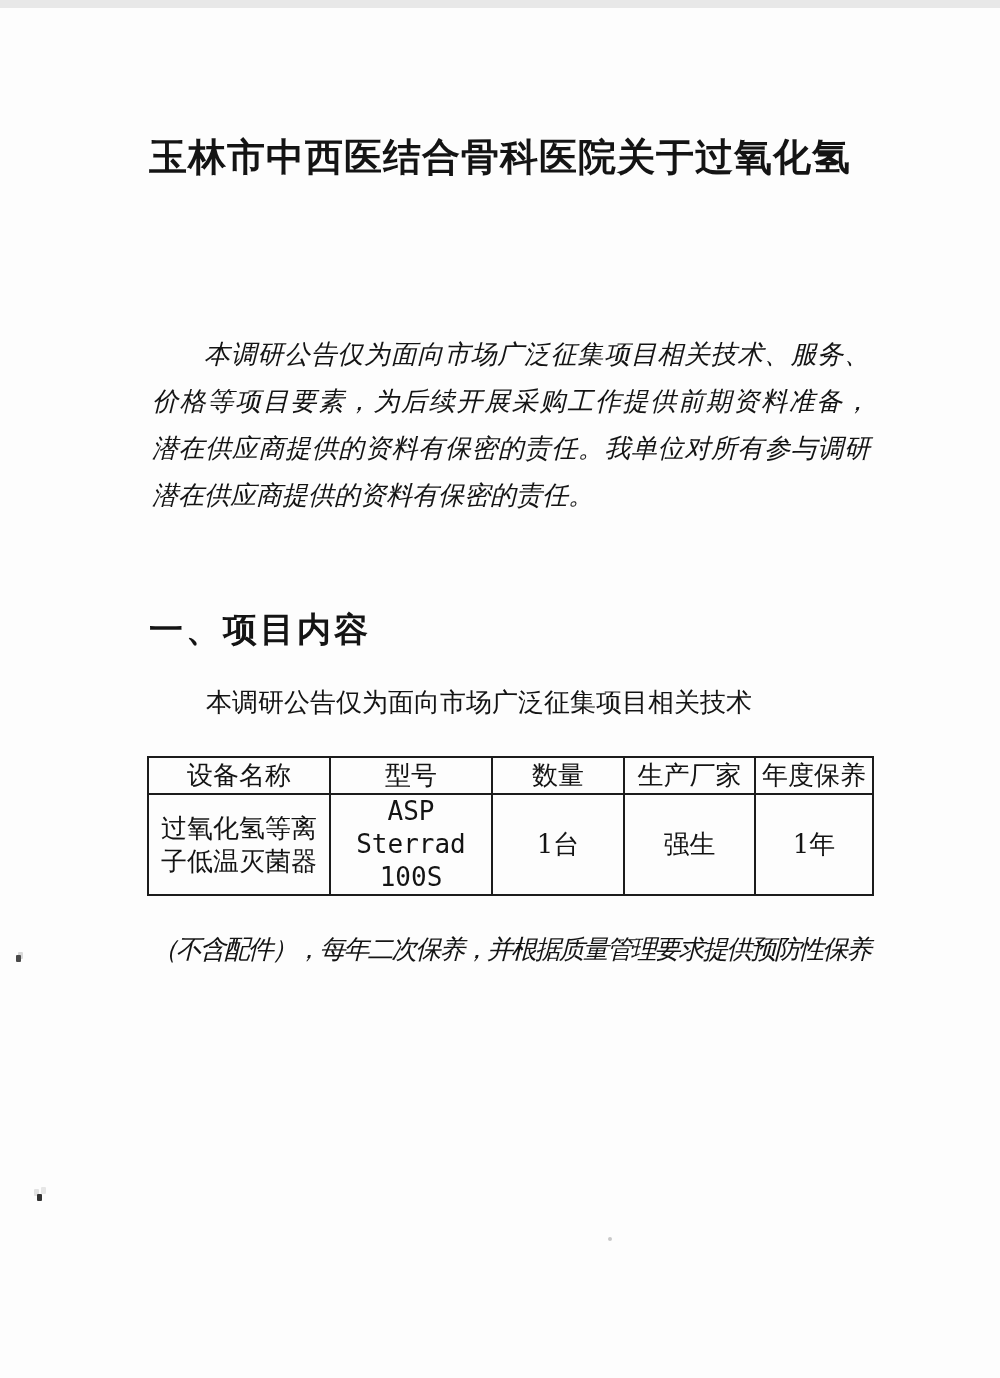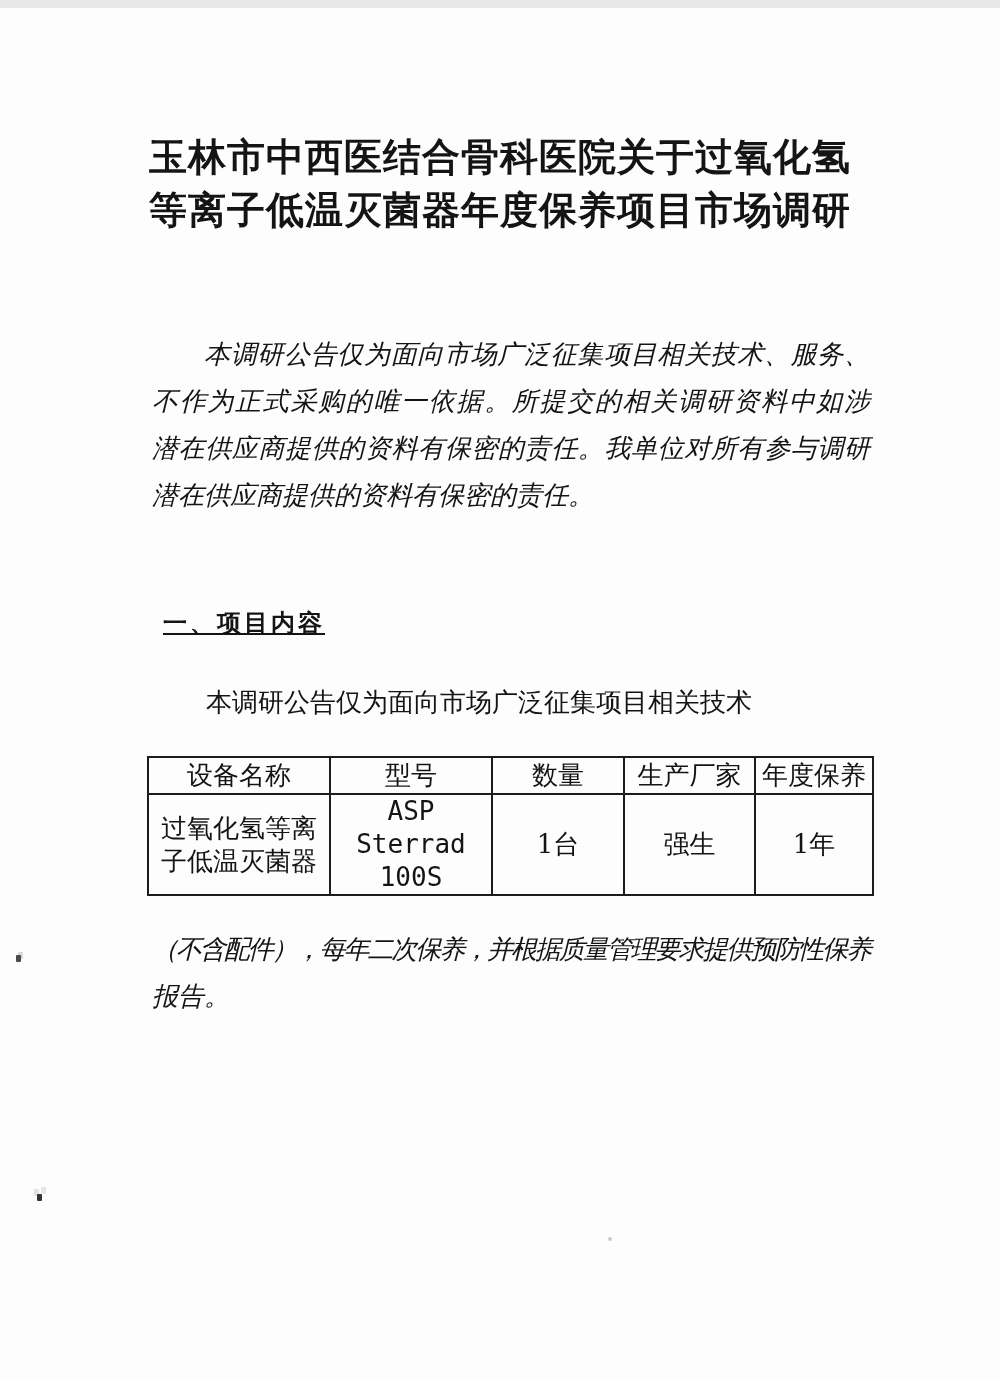--- a/index.html
+++ b/index.html
@@ -32,26 +32,25 @@
     line-height: 47px;
   }
   .para-intro   { top: 323px; }
   .para-service { top: 918px; }
   .pline { text-align: justify; text-align-last: justify; white-space: nowrap; font-style: italic; }
   .pline.last { text-align-last: left; }
   .pline.indent { text-indent: 52px; }
   .section-heading {
     position: absolute;
     top: 599px;
-    left: 163px;
+    left: 149px;
     font-family: "DejaVu Sans", "Liberation Sans", sans-serif;
     font-weight: bold;
-    font-size: 24px;
+    font-size: 34px;
     letter-spacing: 3px;
-    text-decoration: underline;
   }
   .supply-line {
     position: absolute;
     top: 671px;
     left: 152px;
     width: 718px;
     font-size: 26px;
     line-height: 47px;
     text-indent: 54px;
   }
@@ -90,26 +89,25 @@
   .speck-2 { top: 1186px; left: 37px;  width: 5px; height: 7px; background: #333;    border-radius: 1px; box-shadow: -3px -5px 0 #e2e2e2, 4px -7px 0 #e6e6e6; }
   .speck-3 { top: 1229px; left: 608px; width: 4px; height: 4px; background: #c9c9c9; border-radius: 2px; }
 </style>
 </head>
 <body>
 
 <div class="page">
 
   <div class="title-block">
       <div class="title-line">玉林市中西医结合骨科医院关于过氧化氢</div>
-      <div class="title-line">等离子低温灭菌器年度保养项目市场调研</div>
     </div>
 
   <div class="para para-intro">
       <div class="pline indent">本调研公告仅为面向市场广泛征集项目相关技术、服务、</div>
-      <div class="pline">不作为正式采购的唯一依据。所提交的相关调研资料中如涉</div>
+      <div class="pline">价格等项目要素，为后续开展采购工作提供前期资料准备，</div>
       <div class="pline">潜在供应商提供的资料有保密的责任。我单位对所有参与调研</div>
       <div class="pline last">潜在供应商提供的资料有保密的责任。</div>
     </div>
 
   <div class="section-heading">一、项目内容</div>
 
   <div class="supply-line">本调研公告仅为面向市场广泛征集项目相关技术</div>
 
   <table class="equipment-table">
     <colgroup>
@@ -134,20 +132,19 @@
         <td class="cell-model">ASP Sterrad 100S</td>
         <td>1台</td>
         <td>强生</td>
         <td>1年</td>
       </tr>
     </tbody>
   </table>
 
   <div class="para para-service">
       <div class="pline" style="letter-spacing: -2.06667px;">（不含配件），每年二次保养，并根据质量管理要求提供预防性保养</div>
-      <div class="pline last">报告。</div>
     </div>
 
   <div class="speck speck-1"></div>
   <div class="speck speck-2"></div>
   <div class="speck speck-3"></div>
 
 </div>
 
 </body></html>

